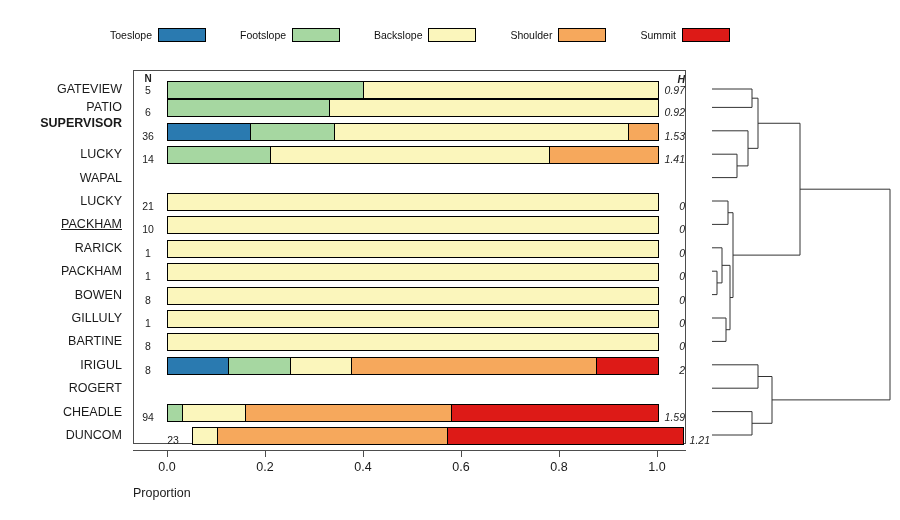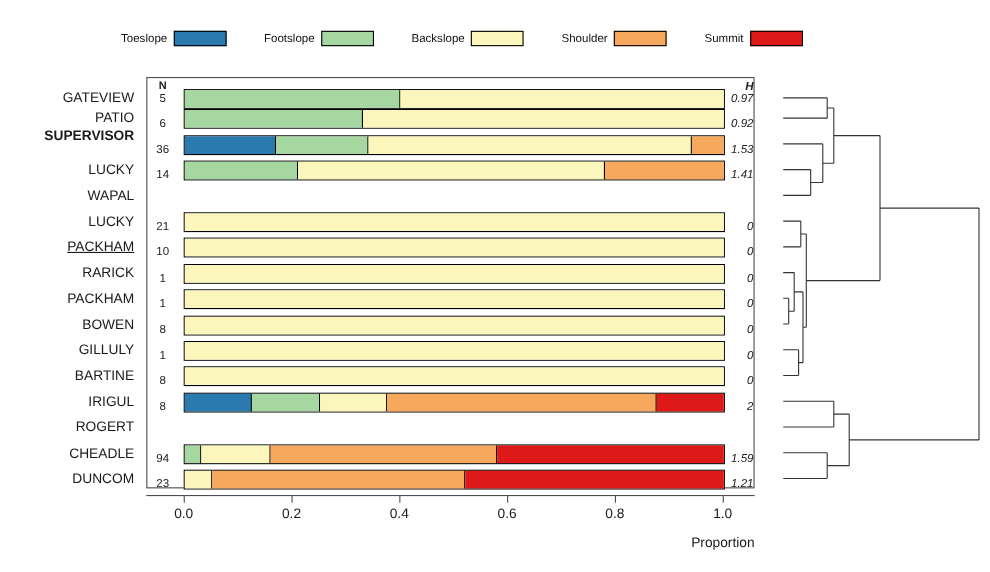--- a/index.html
+++ b/index.html
@@ -102,21 +102,21 @@
   .xtick{
     position:absolute;top:0px;width:1px;height:7px;background:#4d4d4d;
   }
   .xticklab{
     position:absolute;top:10px;
     font-size:12.5px;color:#1a1a1a;
     text-align:center;width:60px;margin-left:-30px;
   }
   .xtitle{
     position:absolute;left:133px;top:486px;width:553px;
-    text-align:right;font-size:12.5px;color:#1a1a1a;
+    text-align:left;font-size:12.5px;color:#1a1a1a;
   }
 
   
   .dendro{
     position:absolute;left:690px;top:70px;width:205px;height:374px;
   }
   .dendro svg{display:block;}
 </style>
 </head>
 <body>
@@ -268,21 +268,21 @@
       <div class="row" style="top: 330.6px;">
         <div class="row-n" style="top: 11px;">94</div>
         <div class="bar" style="top: 3px;">
           <div class="seg" style="width: 14.7px; background: rgb(166, 215, 161);"></div>
           <div class="seg" style="width: 63.7px; background: rgb(251, 246, 188);"></div>
           <div class="seg" style="width: 205.8px; background: rgb(246, 168, 92);"></div>
           <div class="seg" style="width: 205.8px; background: rgb(221, 26, 23);"></div>
         </div>
         <div class="row-h" style="top: 11px; text-align: right;">1.59</div>
       </div>
-      <div class="row" style="top: 354px;">
+      <div class="row" style="top: 354px; margin-left: 25px;">
         <div class="row-n" style="top: 11px;">23</div>
         <div class="bar" style="top: 3px;">
           <div class="seg" style="width: 24.5px; background: rgb(251, 246, 188);"></div>
           <div class="seg" style="width: 230.3px; background: rgb(246, 168, 92);"></div>
           <div class="seg" style="width: 235.2px; background: rgb(221, 26, 23);"></div>
         </div>
         <div class="row-h" style="top: 11px; font-style: italic;">1.21</div>
       </div>
     </div>
 

